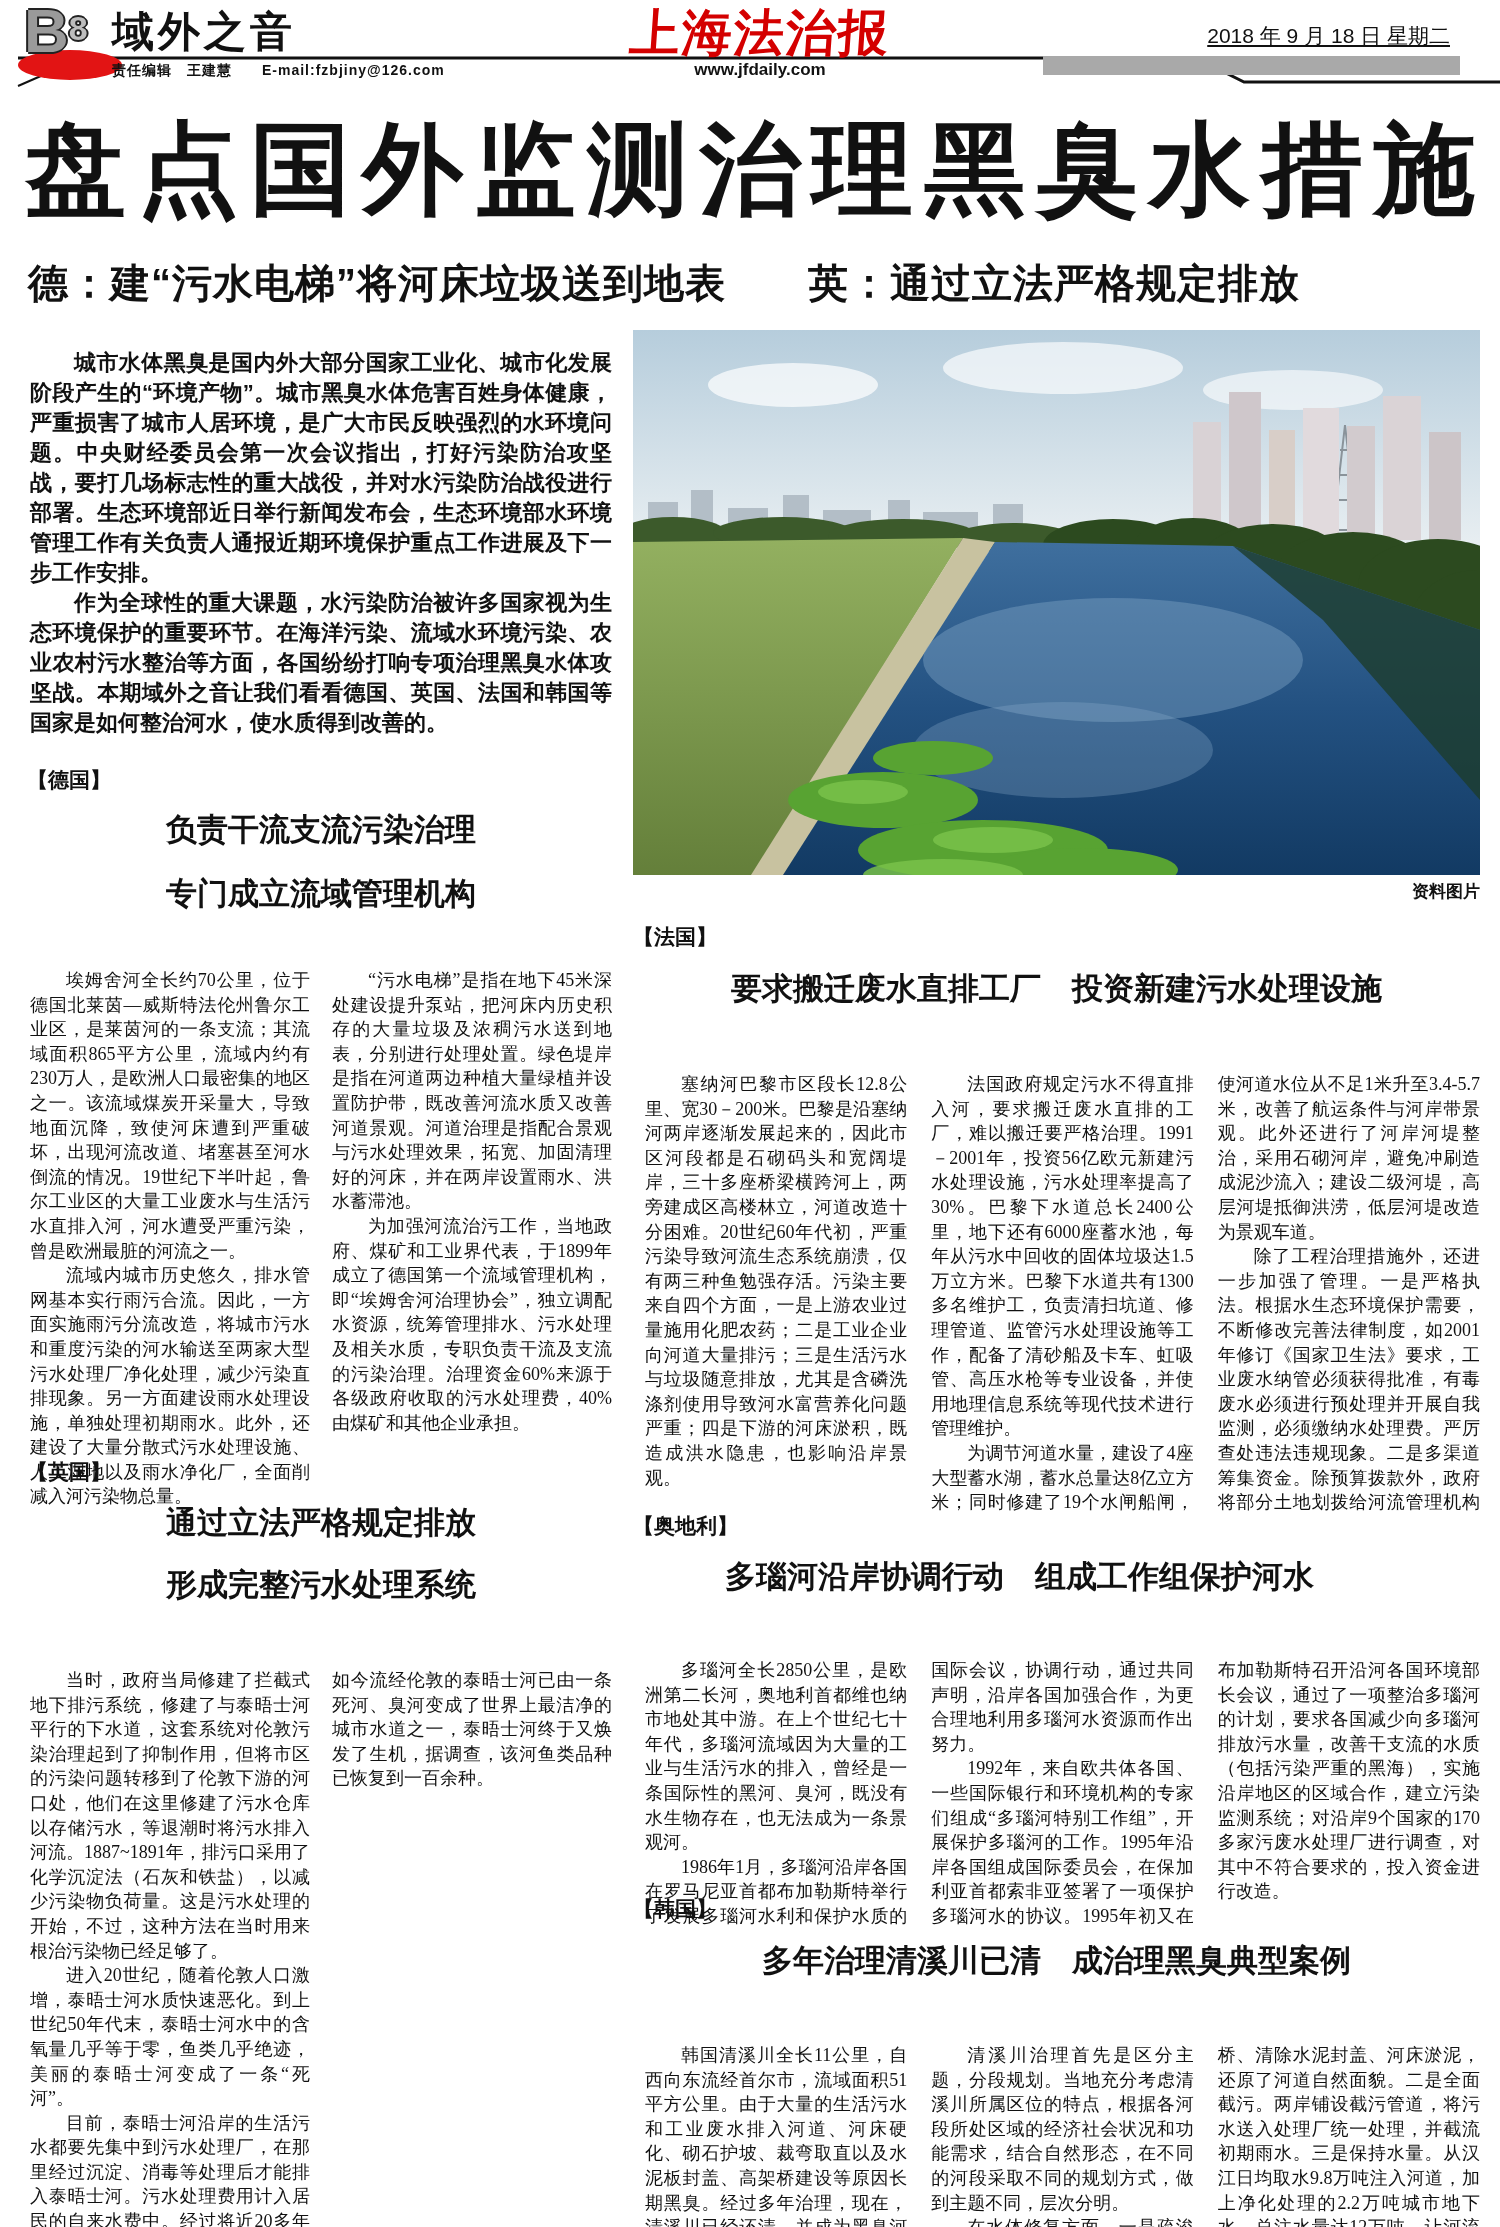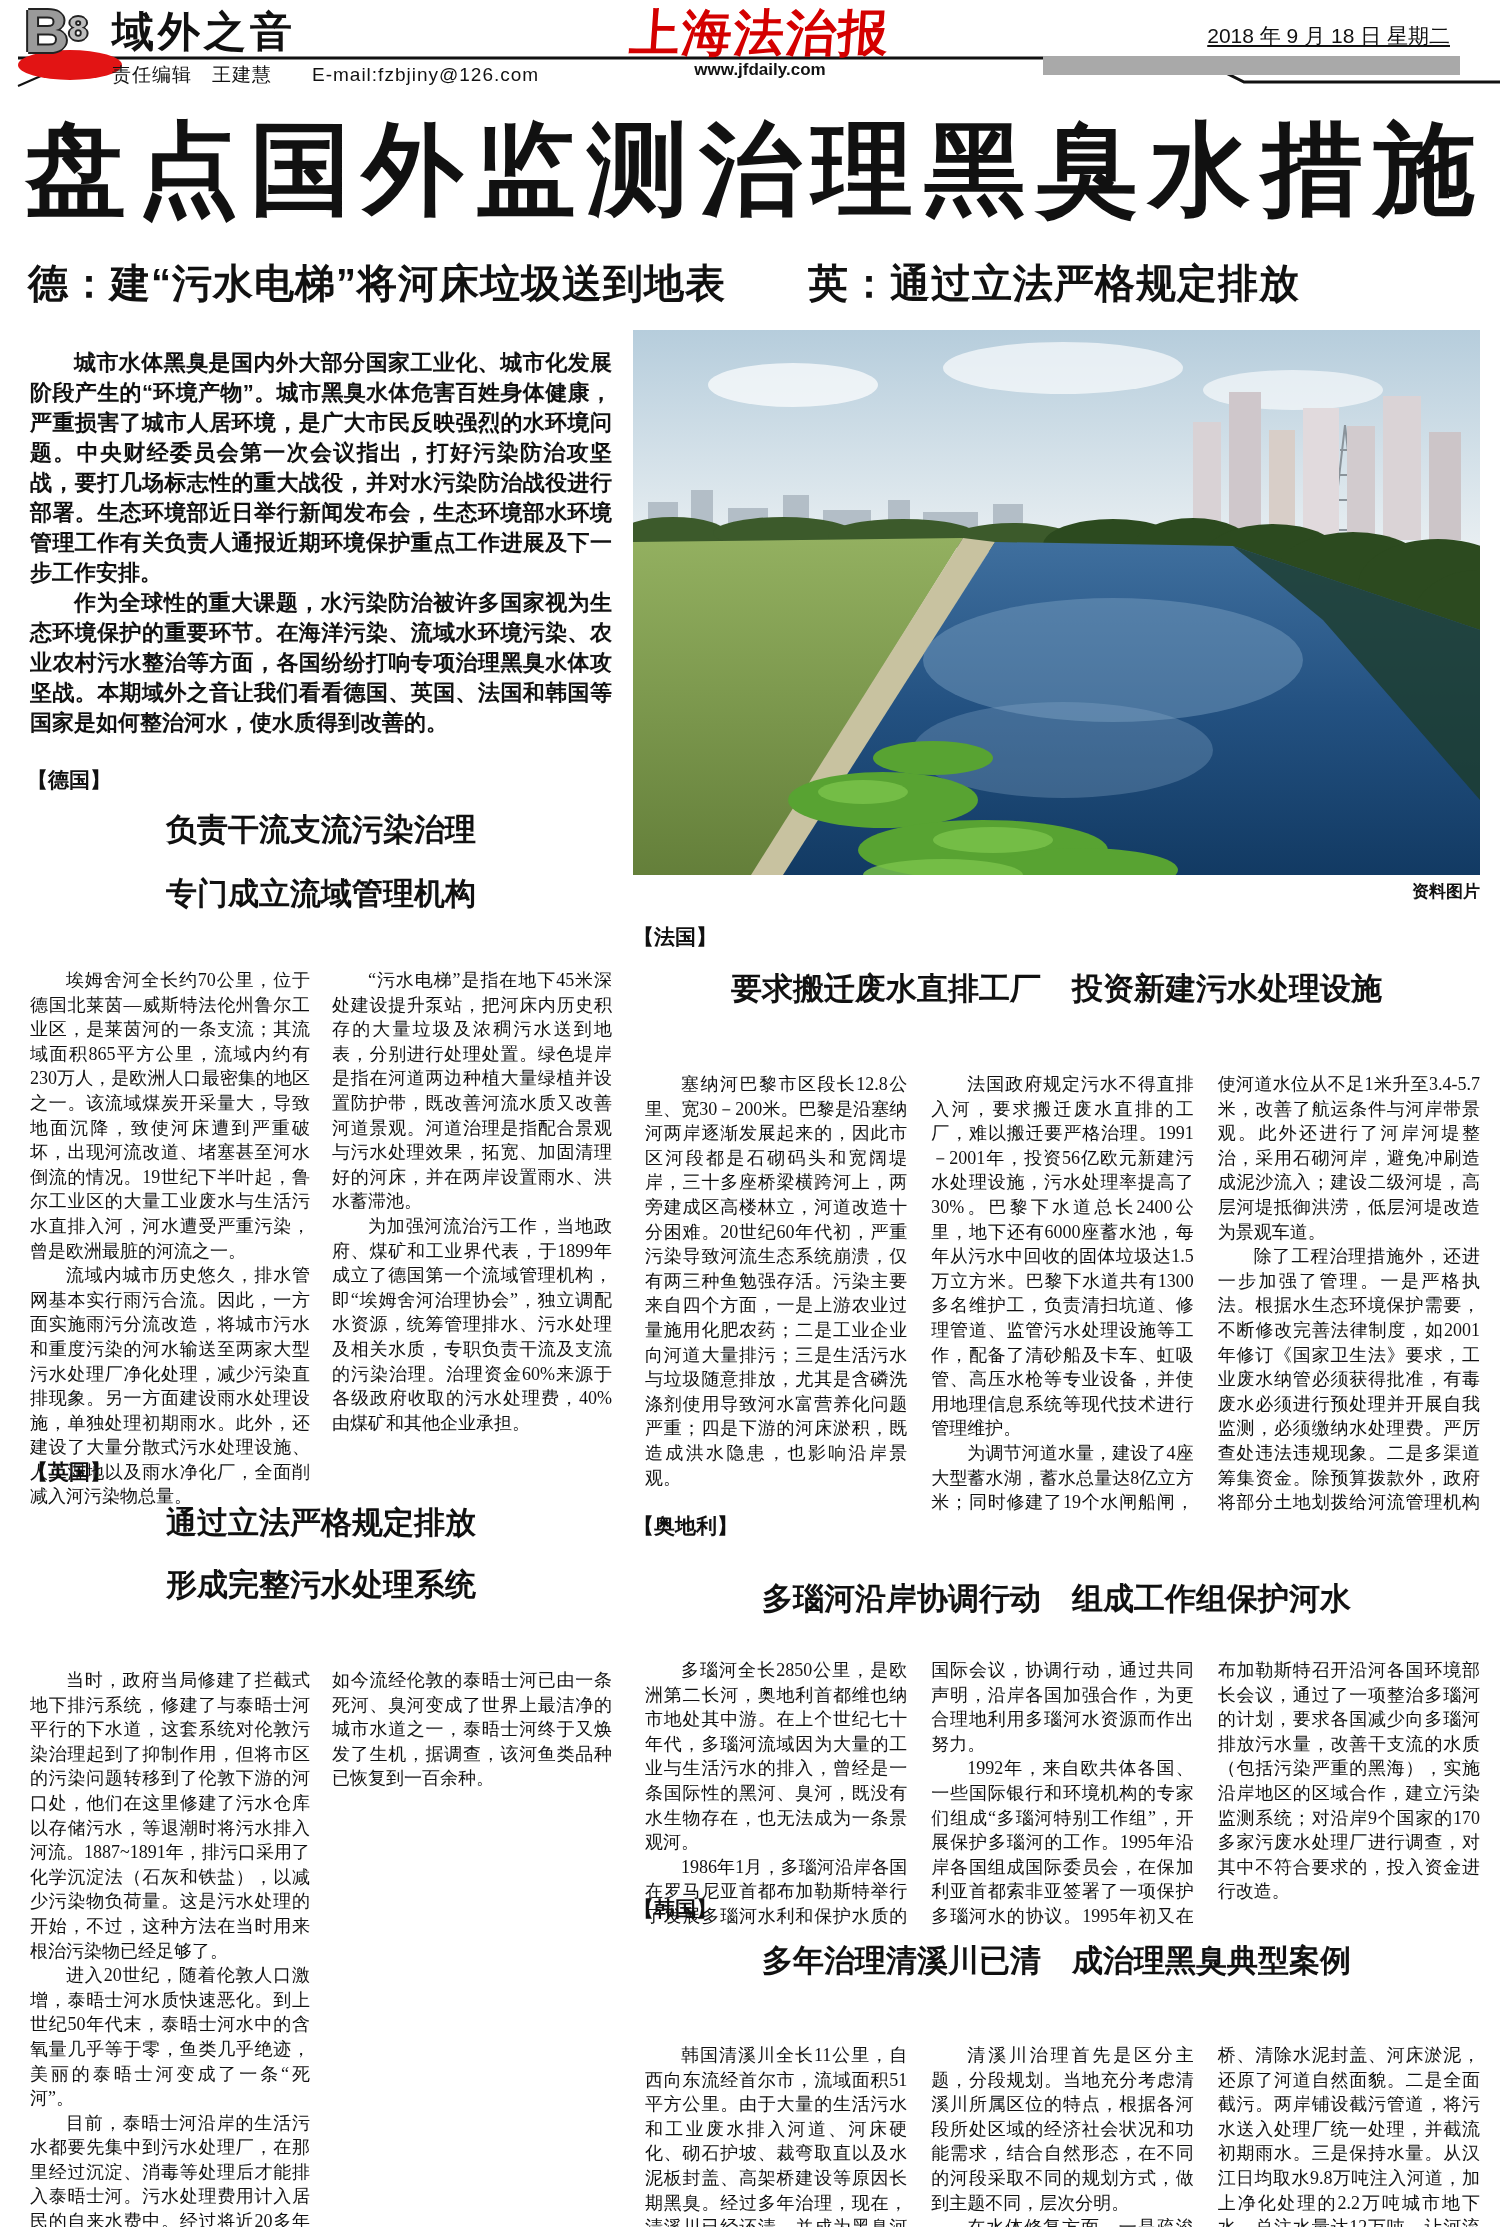--- a/index.html
+++ b/index.html
@@ -8,21 +8,21 @@
   .abs{position:absolute;}
 
   
   .hdr-lines{left:0;top:0;width:1500px;height:95px;pointer-events:none;}
   .b8-logo{left:16px;top:6px;width:95px;height:78px;}
   .b8-red{position:absolute;left:2px;top:44px;width:104px;height:30px;background:#e21414;border-radius:50%;}
   .b8-text{position:absolute;left:8px;top:-6px;font-size:62px;font-weight:900;color:#9a9a9a;
            text-shadow:-2px 0 #222,2px 0 #222,0 -2px #222,0 2px #222;line-height:1;}
   .b8-8{font-size:34px;vertical-align:12px;color:#bdbdbd;}
   .section-name{left:112px;top:4px;font-size:42px;font-weight:900;letter-spacing:4px;}
-  .editor-line{left:112px;top:62px;font-size:19px;font-weight:400;letter-spacing:1px;}
+  .editor-line{left:112px;top:62px;font-size:14px;font-weight:700;letter-spacing:1px;}
   .masthead{left:620px;top:0px;width:280px;text-align:center;font-size:50px;font-weight:900;
             color:#d40000;font-family:"Liberation Serif",serif;transform:skewX(-4deg);letter-spacing:2px;}
   .website{left:620px;top:60px;width:280px;text-align:center;font-size:17px;font-weight:700;}
   .dateline{left:1030px;top:22px;width:420px;text-align:right;font-size:21px;text-decoration:underline;}
   .graybar{left:1043px;top:56px;width:417px;height:19px;background:#a9a9a9;}
 
   
   .main-headline{left:25px;top:116px;width:1450px;height:112px;font-size:101px;font-weight:900;
                  display:flex;justify-content:space-between;line-height:1.05;white-space:nowrap;}
   .sub-headline{left:28px;top:256px;font-size:40px;font-weight:900;letter-spacing:1px;}
@@ -53,21 +53,21 @@
 
   .uk-label{left:27px;top:1458px;}
   .uk-title{left:30px;top:1492px;width:582px;line-height:62px;}
   .uk-body{left:30px;top:1628px;width:582px;height:599px;}
 
   .fr-label{left:633px;top:923px;}
   .fr-title{left:633px;top:968px;width:847px;}
   .fr-body{left:645px;top:1032px;width:835px;height:455px;}
 
   .at-label{left:633px;top:1512px;}
-  .at-title{left:633px;top:1556px;width:847px;margin-top:22px;}
+  .at-title{left:596px;top:1556px;width:847px;}
   .at-body{left:645px;top:1618px;width:835px;height:277px;}
 
   .kr-label{left:633px;top:1895px;}
   .kr-title{left:633px;top:1940px;width:847px;}
   .kr-body{left:645px;top:2003px;width:835px;height:224px;}
   .kr-body p:nth-child(4){font-weight:700;font-style:italic;}
 </style>
 </head>
 <body>
 

